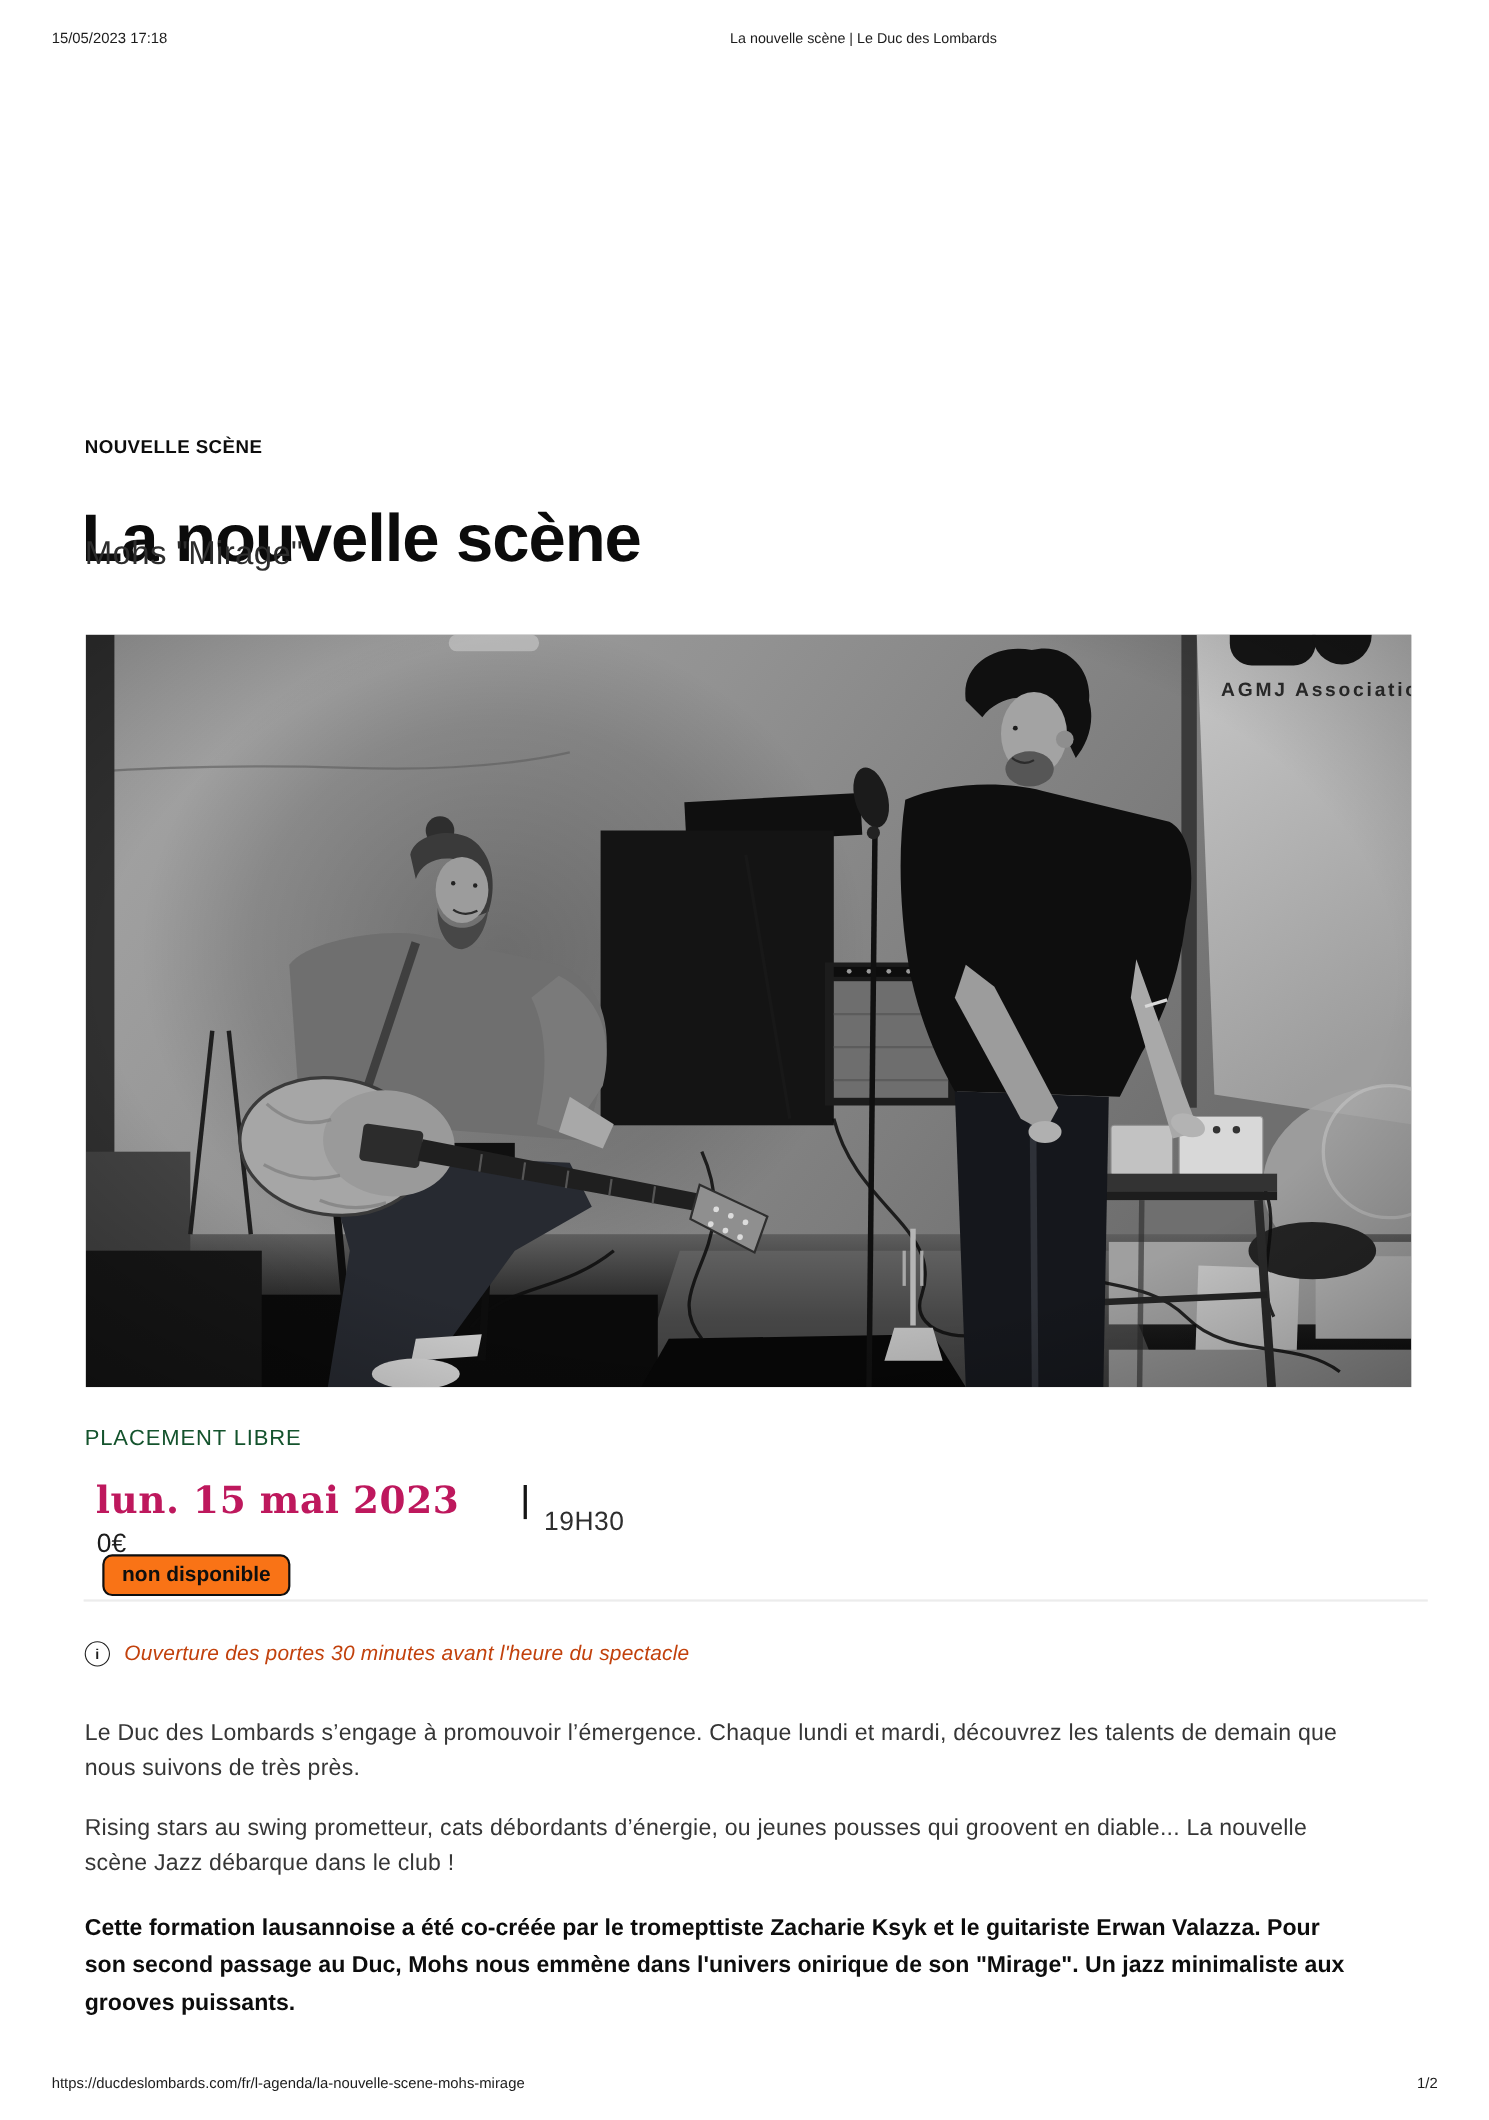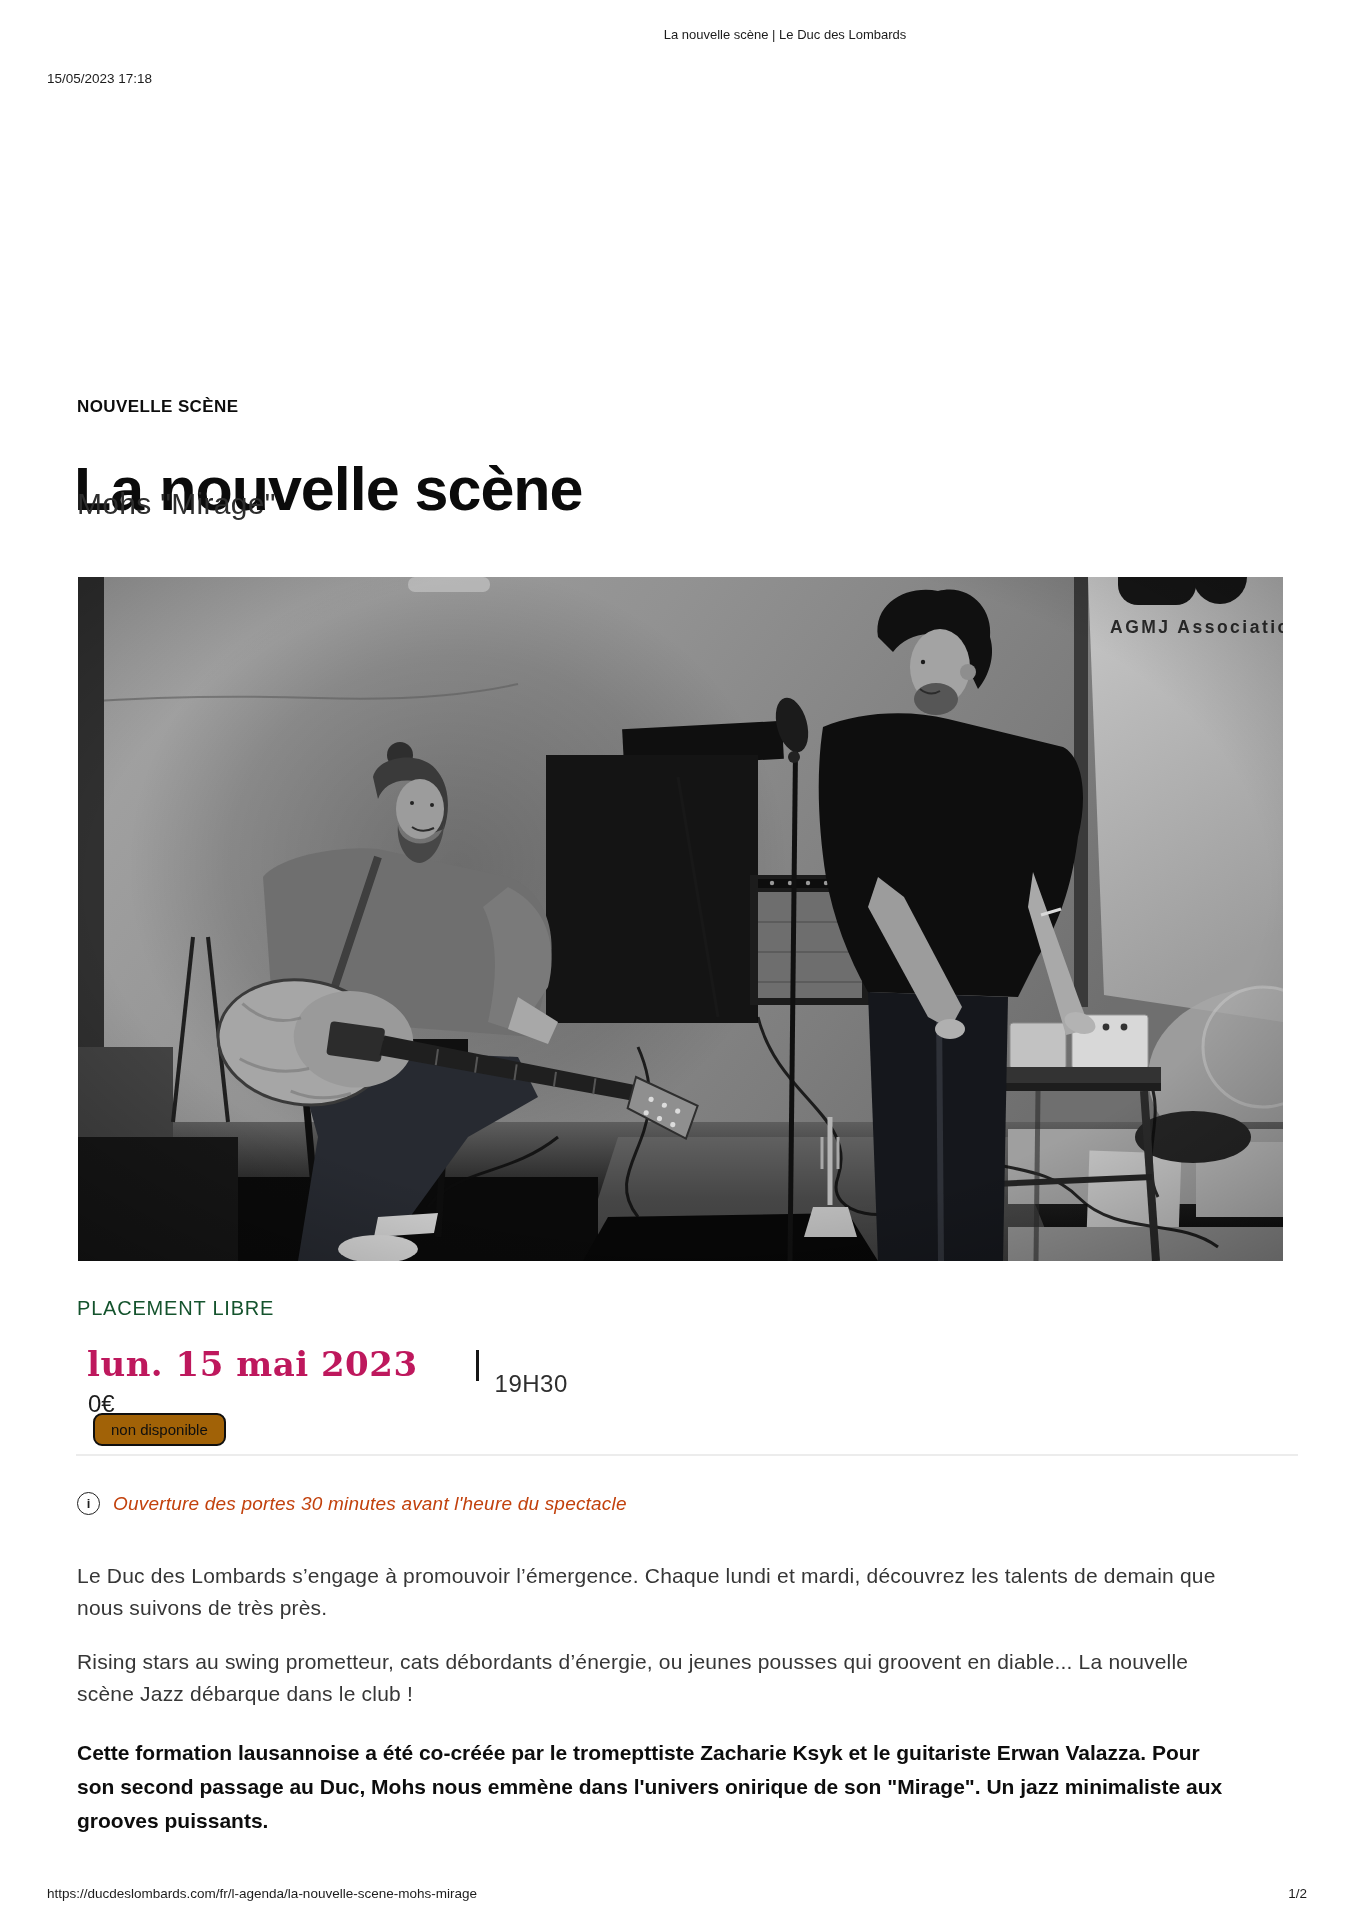--- a/index.html
+++ b/index.html
@@ -5,21 +5,21 @@
   html,body{margin:0;padding:0;background:#ffffff;}
   .page{
     position:relative;
     width:1354px;height:1927px;
     background:#fff;
     font-family:"Liberation Sans",sans-serif;
     color:#111;
     overflow:hidden;
   }
   
-  .print-ts{position:absolute;left:47px;top:27px;font-size:13.5px;color:#1c1c1c;margin-top:44px;}
+  .print-ts{position:absolute;left:47px;top:27px;font-size:13.5px;color:#1c1c1c;}
   .print-title{position:absolute;left:0;right:0;top:27px;text-align:center;padding-left:216px;font-size:13px;color:#1c1c1c;}
   .print-url{position:absolute;left:47px;top:1886px;font-size:13.5px;color:#1c1c1c;}
   .print-page{position:absolute;right:47px;top:1886px;font-size:13.5px;color:#1c1c1c;}
   
   .logo{position:absolute;left:50px;top:60px;width:280px;height:262px;}
   
   .category{position:absolute;left:77px;top:397px;font-size:17px;font-weight:700;letter-spacing:.4px;color:#0d0d0d;}
   .title{position:absolute;left:74px;top:418px;font-size:61px;font-weight:700;letter-spacing:-1px;color:#0b0b0b;line-height:1;}
   .subtitle{position:absolute;left:77px;top:489px;font-size:30px;font-weight:400;letter-spacing:.3px;color:#2d2d2d;line-height:1;}
   
@@ -27,23 +27,23 @@
   .photo svg{display:block;}
   
   .seating{position:absolute;left:77px;top:1297px;font-size:20px;letter-spacing:.8px;color:#14532d;}
   .date-row{position:absolute;left:87px;top:1345px;display:flex;align-items:flex-start;}
   .date{font-family:"DejaVu Serif",serif;font-weight:700;font-size:34px;color:#be185d;letter-spacing:.5px;line-height:1.15;}
   .time-sep{width:3px;height:31px;background:#151515;margin:5px 16px 0 58px;}
   .time{font-size:24px;color:#2e2e2e;letter-spacing:.5px;margin-top:25px;}
   .price{position:absolute;left:88px;top:1390px;font-size:24px;color:#1c1c1c;}
   .avail-btn{
     position:absolute;left:93px;top:1413px;
-    background:#a16207;border:2.5px solid #0f0f0f;border-radius:9px;
+    background:#f97316;border:2.5px solid #0f0f0f;border-radius:9px;
     padding:6px 16px;font-family:"Liberation Sans",sans-serif;
-    font-size:15px;font-weight:400;color:#0f0f0f;cursor:default;
+    font-size:19px;font-weight:700;color:#0f0f0f;cursor:default;
   }
   .rule{position:absolute;left:76px;top:1454px;width:1222px;height:2px;background:#ececec;}
   .info-row{position:absolute;left:77px;top:1492px;display:flex;align-items:center;gap:13px;}
   .info-icon{
     width:21px;height:21px;border:1.7px solid #1f1f1f;border-radius:50%;
     display:flex;align-items:center;justify-content:center;
     font-size:13px;font-weight:700;color:#1f1f1f;font-style:normal;flex:none;
   }
   .info-text{font-size:19px;font-style:italic;color:#c2410c;letter-spacing:.2px;}
   

